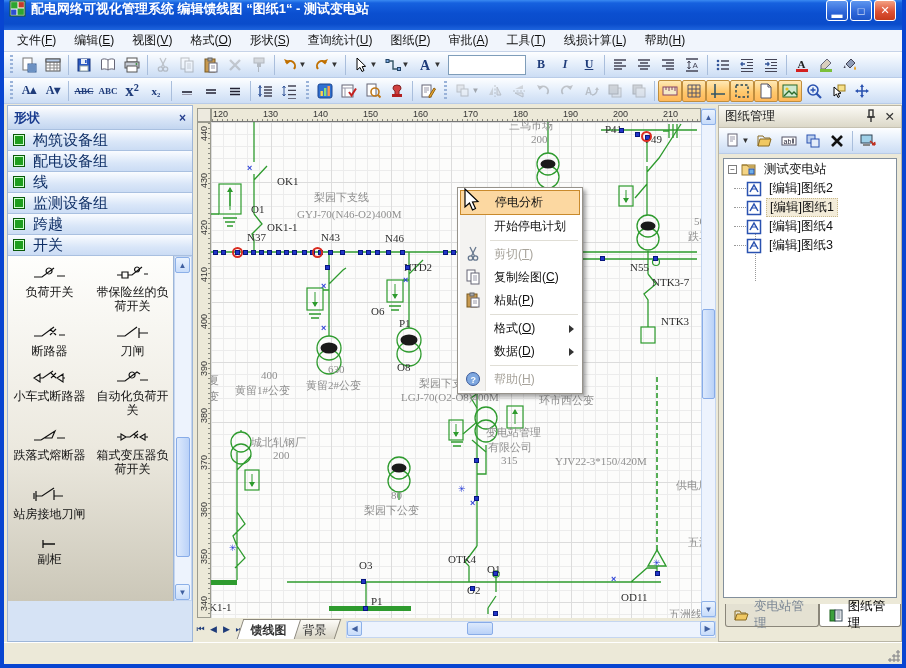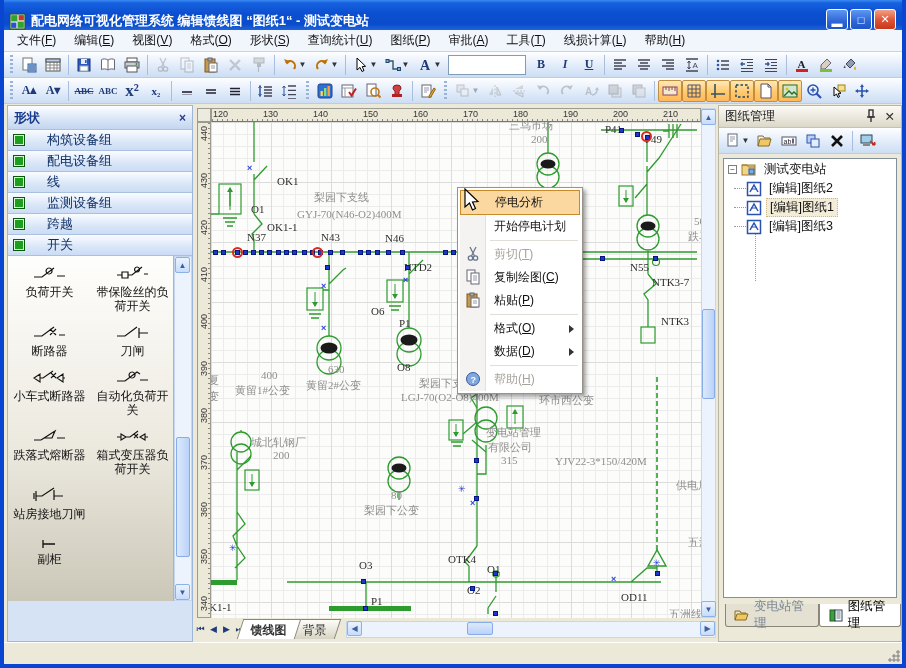--- a/index.html
+++ b/index.html
@@ -2,21 +2,21 @@
 <html><head>
 <meta charset="utf-8">
 <style>
   html,body{margin:0;padding:0;background:#555;}
   *{box-sizing:border-box;}
   #app{position:relative;width:906px;height:668px;font-family:"Liberation Sans","DejaVu Sans",sans-serif;font-size:12px;
        background:#ECE9D8;border-left:4px solid #0845D1;border-right:4px solid #0845D1;border-bottom:4px solid #0845D1;overflow:hidden;}
   
   #titlebar{position:absolute;left:-4px;top:0;width:904px;height:30px;
     background:linear-gradient(180deg,#3A8AF2 0%,#1661DF 10%,#0B4FD0 45%,#0A4CCB 80%,#1E64DD 100%);
-    display:flex;align-items:flex-end;color:#fff;font-weight:bold;font-size:13px;padding:0 6px;}
+    display:flex;align-items:flex-start;color:#fff;font-weight:bold;font-size:13px;padding:0 6px;}
   #titlebar .appicon{width:17px;height:17px;margin:0 5px 0 3px;flex:0 0 auto;}
   #titlebar .tbtns{margin-left:auto;display:flex;gap:2px;padding-right:2px;}
   .tbtn{width:22px;height:21px;border:1px solid #fff;border-radius:3px;display:flex;align-items:center;justify-content:center;
         color:#fff;font-weight:bold;font-size:11px;background:linear-gradient(180deg,#5F97EF,#2E66D8 60%,#1E55C8);}
   .tbtn.close{background:linear-gradient(180deg,#F3A183,#DD5235 55%,#C63A1B);}
   
   #menubar{position:absolute;left:0;top:30px;width:898px;height:22px;background:#F1F5FC;border-bottom:1px solid #C6D3E8;
            display:flex;align-items:center;padding-left:4px;color:#111;}
   #menubar .mi{padding:2px 9px;cursor:default;}
   
@@ -30,22 +30,22 @@
   .tbut .caret{font-size:8px;color:#333;margin-left:1px;}
   .tbut.dis{opacity:.38;filter:grayscale(1);}
   .tbut.tog{background:linear-gradient(180deg,#FFE9B6,#FFC96E 55%,#FFB85A);border:1px solid #C08E3E;}
   .tglyph{font-weight:bold;font-size:12px;color:#1F3C7A;font-family:"Liberation Serif",serif;}
   .combo{width:78px;height:20px;background:#fff;border:1px solid #7F9DB9;margin:0 3px;}
   
   #shapes{position:absolute;left:3px;top:105px;width:186px;height:537px;border:1px solid #9EB6D8;background:#D6E3F5;}
   #shapes-hdr{height:24px;background:linear-gradient(180deg,#FEFEFF,#D7E4F6 60%,#C3D6F0);display:flex;align-items:center;
               padding:0 6px;color:#1A3C8F;font-weight:bold;font-size:13px;border-bottom:1px solid #A9C0E0;}
   #shapes-hdr .x{margin-left:auto;color:#27408F;font-weight:bold;font-size:12px;}
-  .sgroup{height:21px;display:flex;align-items:center;gap:22px;padding:0 5px;border-bottom:1px solid #A9C0E0;
-          background:linear-gradient(180deg,#FAFCFF,#D9E6F8 60%,#CBDCF4);font-size:13px;color:#0F2F66;}
+  .sgroup{height:21px;display:flex;align-items:center;gap:8px;padding:0 5px;border-bottom:1px solid #A9C0E0;
+          background:linear-gradient(180deg,#FAFCFF,#D9E6F8 60%,#CBDCF4);font-size:15px;color:#0F2F66;}
   .gicon{width:12px;height:12px;background:#1E9E1E;border:1px solid #0A5A0A;box-shadow:inset 0 0 0 1px #CFFFCF;}
   #shapelist{position:absolute;left:0;top:150px;width:166px;height:345px;background:linear-gradient(180deg,#FEFEFC,#ECE9DF 55%,#CBC7B8);
              border-right:1px solid #9EB6D8;display:grid;grid-template-columns:83px 83px;align-content:start;padding-top:8px;}
   .sitem{display:flex;flex-direction:column;align-items:center;margin-bottom:10px;color:#111;font-size:12px;text-align:center;line-height:14px;}
   .sitem svg{margin-bottom:3px;}
   
   .sb{position:absolute;background:#EDF3FD;border:1px solid #C5D6F0;}
   .sbarrow{position:absolute;width:15px;height:16px;background:linear-gradient(180deg,#EAF3FF,#C8DCFA);border:1px solid #8CB0E8;border-radius:2px;
            color:#3F5FA0;font-size:8px;display:flex;align-items:center;justify-content:center;}
   .sbthumb{position:absolute;background:linear-gradient(90deg,#DCE9FC,#BAD2F8);border:1px solid #88ACE8;border-radius:2px;}
@@ -1152,20 +1152,30 @@
  <span class="tlabel sel">[编辑]图纸1</span>
         </div>
         <div class="tnode tchild">
           <span style="display:flex;margin-right:4px">
             <svg width="16" height="16" viewBox="0 0 16 16">
               <rect x="1.5" y="1.5" width="13" height="13" fill="#fff" stroke="#2A52B0" stroke-width="1.5"></rect>
               <path d="M4,11 L8,4 L12,11" fill="none" stroke="#2A52B0" stroke-width="1.5"></path>
               <path d="M5,8 h6" stroke="#2A52B0"></path>
             </svg>
           </span>
+ <span class="tlabel">[编辑]图纸4</span>
+        </div>
+        <div class="tnode tchild">
+          <span style="display:flex;margin-right:4px">
+            <svg width="16" height="16" viewBox="0 0 16 16">
+              <rect x="1.5" y="1.5" width="13" height="13" fill="#fff" stroke="#2A52B0" stroke-width="1.5"></rect>
+              <path d="M4,11 L8,4 L12,11" fill="none" stroke="#2A52B0" stroke-width="1.5"></path>
+              <path d="M5,8 h6" stroke="#2A52B0"></path>
+            </svg>
+          </span>
  <span class="tlabel">[编辑]图纸3</span>
         </div>
       </div>
     <div id="rp-tabs">
         <span class="rtab">
           <span style="display:flex">
             <svg width="16" height="14" viewBox="0 0 16 14">
               <path d="M1,12 L3,6 H14 L12,12 Z" fill="#F0C862" stroke="#8A6A20"></path>
               <path d="M1,12 V3 H6 L7,5 H12 V6" fill="none" stroke="#8A6A20"></path>
             </svg>

